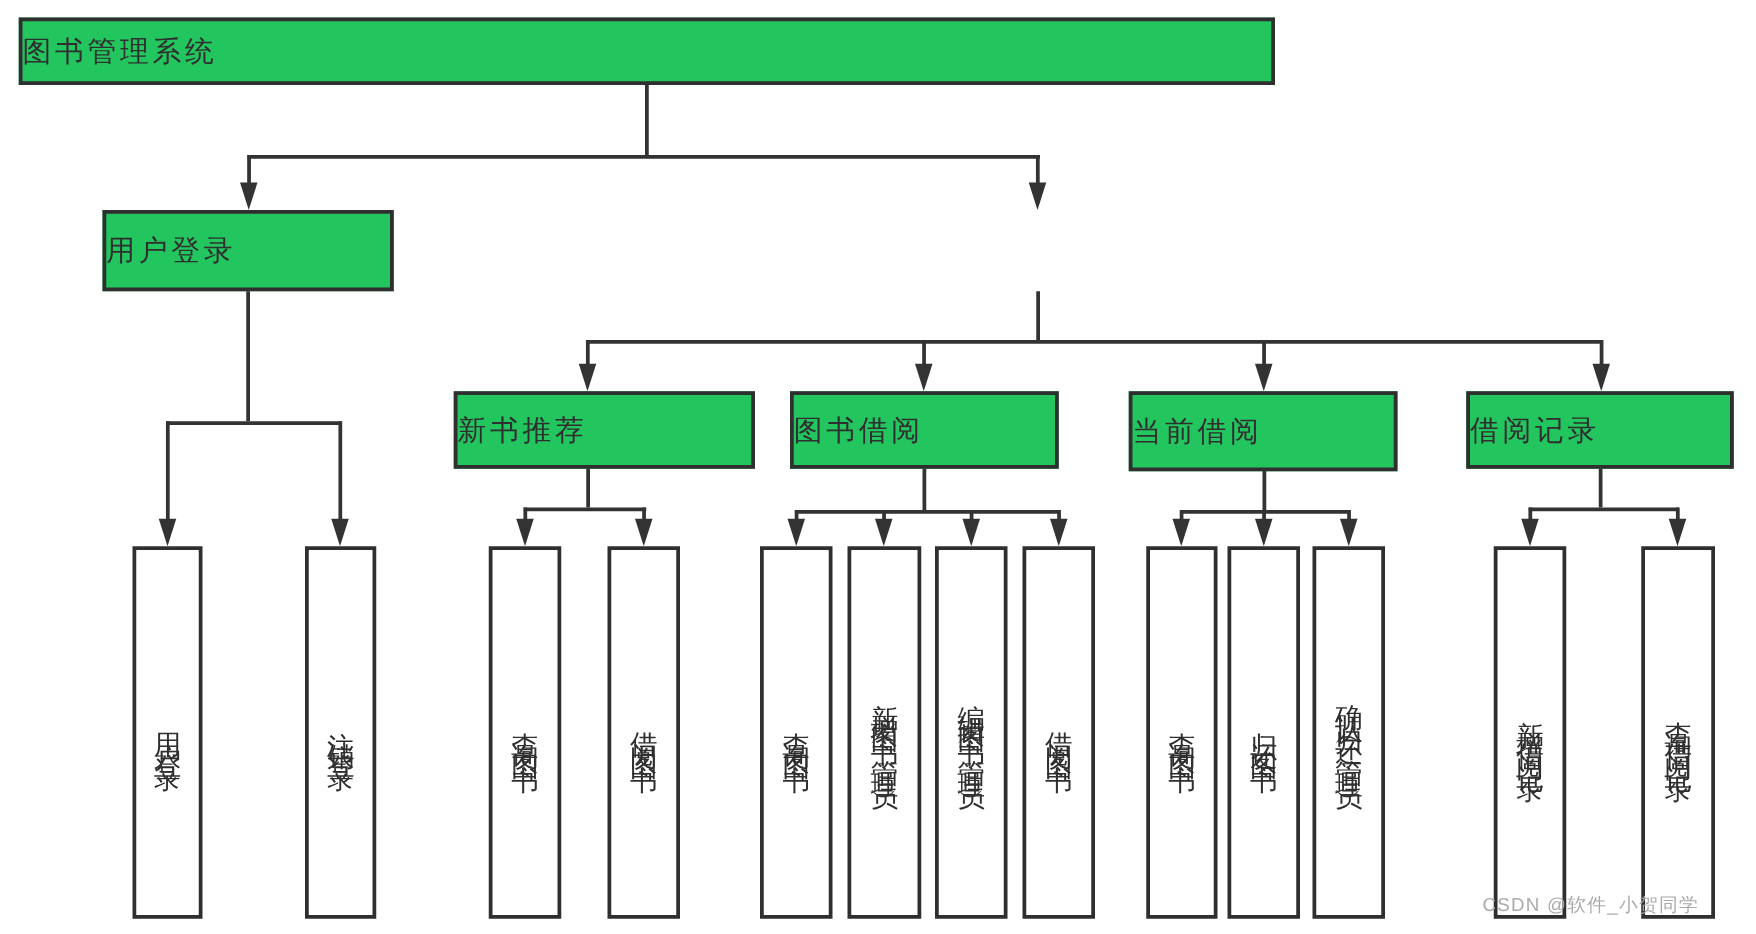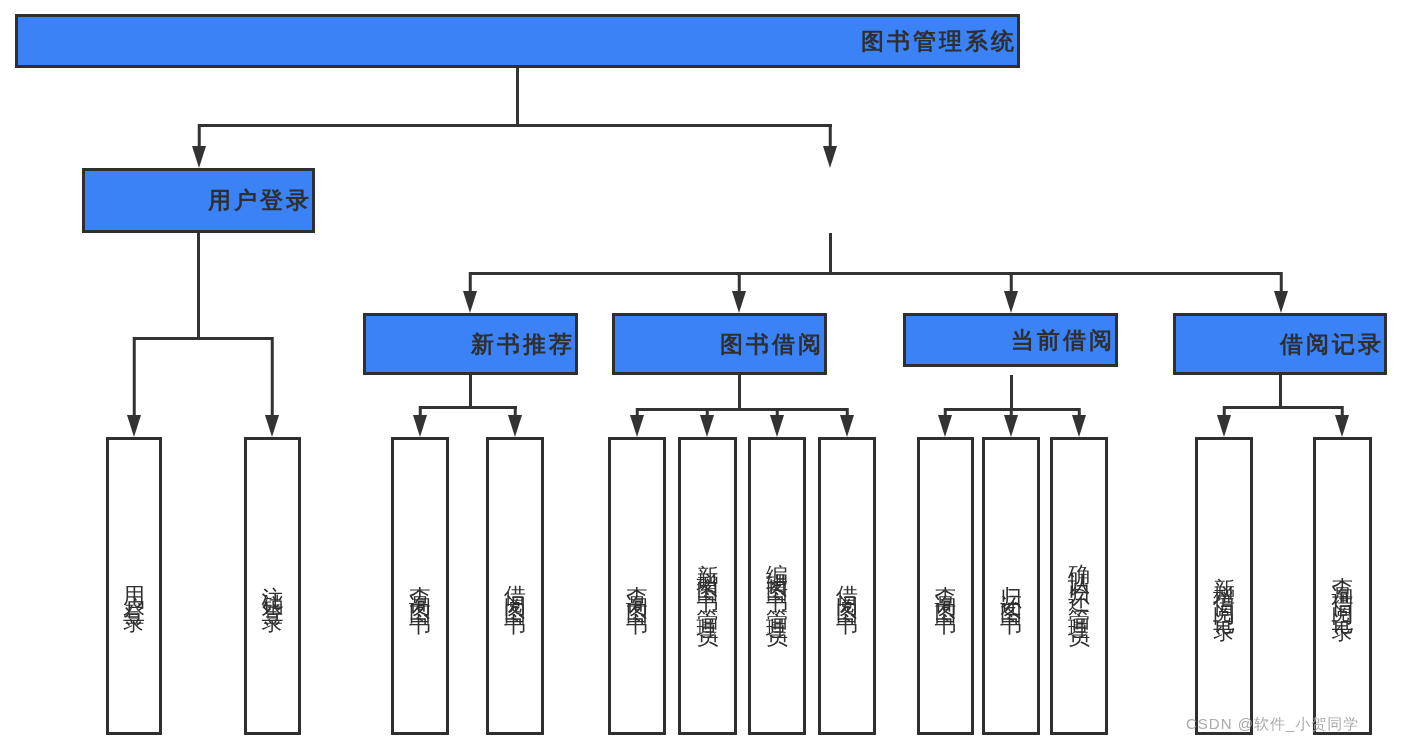--- a/index.html
+++ b/index.html
@@ -11,23 +11,23 @@
   }
   html,body{margin:0;padding:0;background:var(--background);}
   .stage{
     position:relative;width:1405px;height:747px;overflow:hidden;
     background:var(--background);
     font-family:"Liberation Sans","DejaVu Sans",sans-serif;
     color:var(--text);
   }
   .hnode{
     position:absolute;box-sizing:border-box;
-    border:3px solid var(--box-border);background:#3b82f6;
-    display:flex;align-items:center;justify-content:flex-end;
-    font-size:23px;letter-spacing:3px;white-space:nowrap;font-weight:bold;
+    border:3px solid var(--box-border);background:#22c55e;
+    display:flex;align-items:center;justify-content:flex-start;
+    font-size:23px;letter-spacing:3px;white-space:nowrap;
   }
   .vnode{
     position:absolute;box-sizing:border-box;top:437px;height:298px;
     border:3px solid var(--box-border);background:#fff;
     writing-mode:vertical-lr;text-orientation:mixed;
     display:flex;align-items:center;justify-content:center;
     font-size:22px;letter-spacing:9px;line-height:1;
   }
   .hline{position:absolute;height:2.5px;background:var(--line);}
   .vline{position:absolute;width:2.5px;background:var(--line);}
@@ -95,27 +95,27 @@
     </div>
   <div class="arrow" style="left:1011px;top:272px;height:41px">
       <i class="shaft"></i>
       <i class="head"></i>
     </div>
   <div class="arrow" style="left:1281px;top:272px;height:41px">
       <i class="shaft"></i>
       <i class="head"></i>
     </div>
 
-  <div class="hnode" style="left:363px;top:313px;width:215px;height:62px">
+  <div class="hnode" style="left:363px;top:313px;width:241px;height:62px">
     <span>新书推荐</span>
   </div>
-  <div class="hnode" style="left:612px;top:313px;width:215px;height:62px">
+  <div class="hnode" style="left:632px;top:313px;width:215px;height:62px">
     <span>图书借阅</span>
   </div>
-  <div class="hnode" style="left:903px;top:313px;width:215px;height:54px">
+  <div class="hnode" style="left:903px;top:313px;width:215px;height:64px">
     <span>当前借阅</span>
   </div>
   <div class="hnode" style="left:1173px;top:313px;width:214px;height:62px">
     <span>借阅记录</span>
   </div>
 
   <div class="vline" style="left:469px;top:375px;height:31px"></div>
   <div class="hline" style="left:419px;top:406px;width:98px"></div>
   <div class="arrow" style="left:420px;top:406px;height:31px">
       <i class="shaft"></i>

